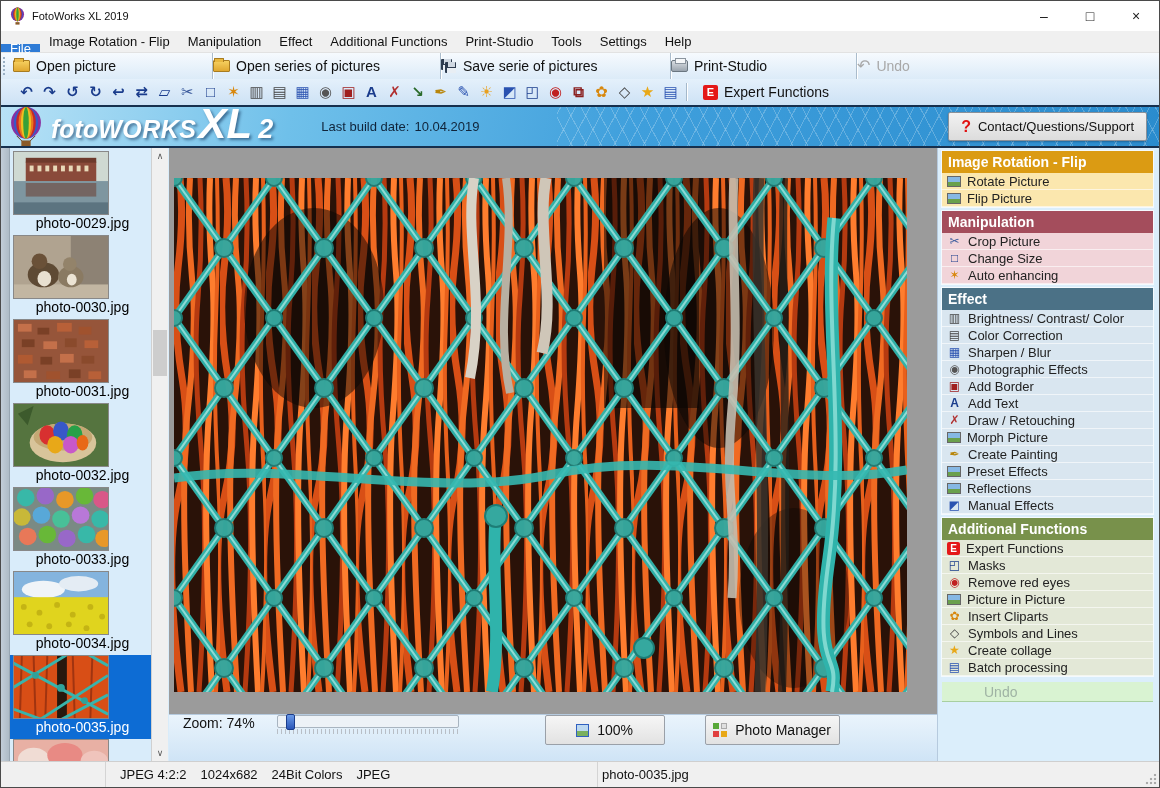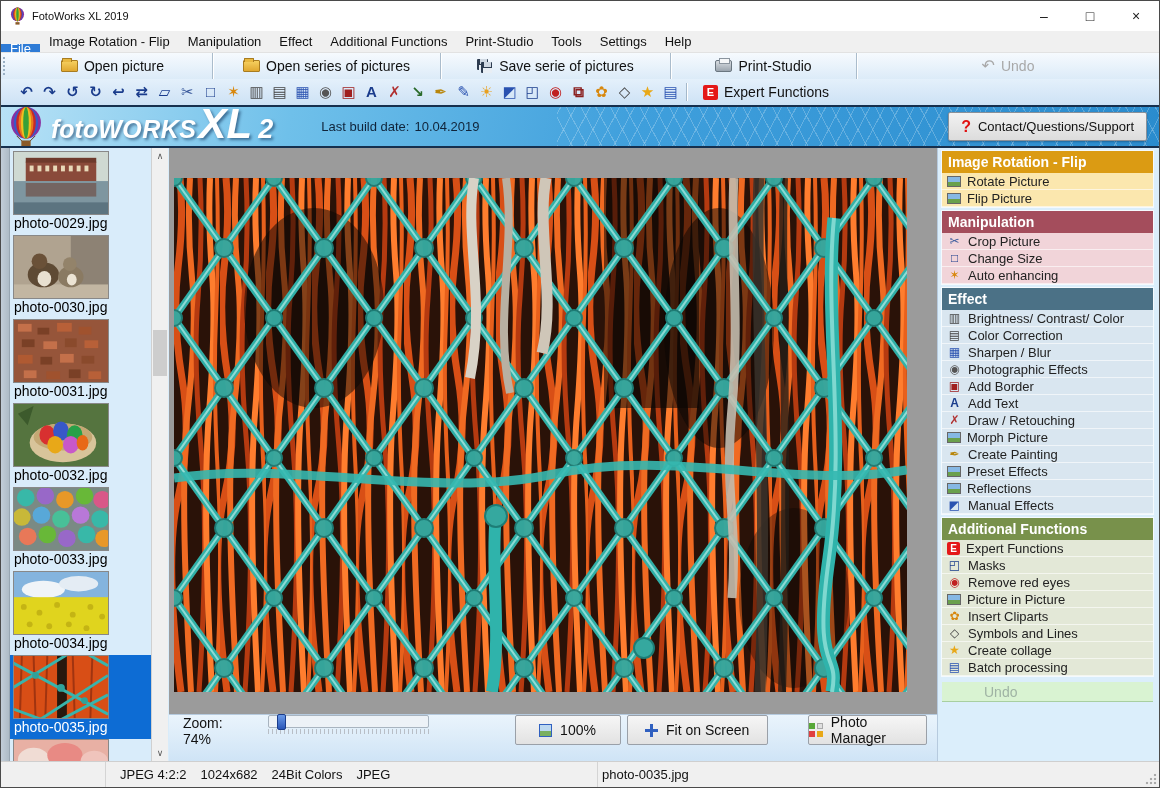--- a/index.html
+++ b/index.html
@@ -15,21 +15,21 @@
   .win-btn { width:46px; display:flex; align-items:center; justify-content:center; font-size:14px; color:#222; cursor:default; }
 
   
   .menubar { height:22px; background:#f0f0f0; display:flex; align-items:stretch; font-size:13px; color:#111; flex:0 0 auto; border-bottom:1px solid #e2e2e2; }
   .menu-item { padding:0 9px; display:flex; align-items:center; }
   .menu-item.active { background:#2e7bd6; color:#fff;margin-top:13px; }
 
   
   .toolbar { height:26px; background:linear-gradient(#f6fafe,#dcebf8); display:flex; align-items:stretch; flex:0 0 auto; }
   .tb-grip { width:8px; border-left:2px dotted #9ab0c4; margin:4px 2px; }
-  .tb-cell { display:flex; align-items:center; justify-content:center; gap:6px; font-size:14px; color:#111; border-right:1px solid #aabccc; box-shadow:1px 0 0 #fff; }
+  .tb-cell { display:flex; align-items:center; justify-content:flex-start; gap:6px; font-size:14px; color:#111; border-right:1px solid #aabccc; box-shadow:1px 0 0 #fff; }
   .tb-cell:last-child { border-right:none; box-shadow:none; }
   .tb-cell.disabled { color:#a8a8a8; }
   .w1{width:200px}.w2{width:228px}.w3{width:152px}.w4{width:230px}.w5{width:186px}.w6{flex:1}
   .ico-folder { width:17px; height:12px; background:linear-gradient(#f6d060,#e0a830); border:1px solid #a87c20; border-radius:1px; position:relative; }
   .ico-folder:before { content:""; position:absolute; top:-3px; left:0; width:8px; height:3px; background:#e8b840; border:1px solid #a87c20; border-bottom:none; border-radius:1px 1px 0 0; }
   .ico-floppy { width:13px; height:13px; background:#2d3c50; border-radius:1px; position:relative; }
   .ico-floppy:before { content:""; position:absolute; left:3px; top:0; width:7px; height:5px; background:#cfd8e2; }
   .ico-floppy:after { content:""; position:absolute; left:2px; bottom:0; width:9px; height:5px; background:#e8eef4; }
   .ico-stack { position:relative; width:16px; height:14px; }
   .ico-stack .ico-floppy { position:absolute; width:11px; height:11px; }
@@ -58,21 +58,21 @@
   .support-btn { margin-left:auto; margin-right:12px; position:relative; z-index:1; height:29px; background:linear-gradient(#f2f2f2,#dcdcdc); border:1px solid #8a9098; border-radius:2px; display:flex; align-items:center; gap:7px; padding:0 12px; font-size:13px; color:#111; box-shadow:0 1px 2px rgba(0,30,60,.35); }
   .support-btn .q { color:#e01010; font-weight:bold; font-size:16px; }
 
   
   .content { flex:1; display:flex; min-height:0; }
 
   
   .sidebar { width:168px; flex:0 0 auto; display:flex; background:#d9ecfa; }
   .side-strip { width:9px; background:linear-gradient(90deg,#c2cdd8,#aebbc6); border-right:1px solid #98a6b2; }
   .file-list { width:141px; overflow:hidden; padding-top:3px; }
-  .fl-item { height:84px; padding:0 0 0 3px; cursor:default; }
+  .fl-item { height:84px; padding:0 0 0 3px; cursor:default;text-align:center; }
   .fl-item .thumb { width:96px; height:64px; display:block; border:1px solid #888; }
   .fl-item .fname { font-size:14px; color:#000; line-height:17px; padding-left:1px; }
   .fl-item.selected { background:#0d6cd4; }
   .fl-item.selected .fname { color:#fff; }
   .side-scroll { width:17px; background:#f0f0f0; border-left:1px solid #d0d0d0; position:relative; }
   .ss-btn { position:absolute; left:0; width:100%; height:16px; text-align:center; font-size:9px; color:#555; line-height:16px; background:#f0f0f0; }
   .ss-up{top:0}.ss-down{bottom:0}
   .ss-thumb { position:absolute; left:1px; width:14px; top:182px; height:46px; background:#cdcdcd; }
 
   
@@ -472,24 +472,20 @@
         <div class="slider">
           <div class="track">
               <span class="thumb"></span>
             </div>
           <div class="ticks"></div>
         </div>
         <div class="zb-btn b100">
           <span class="ico-100"></span>
           <span>100%</span>
         </div>
-        <div class="zb-btn bfit">
-          <span class="ico-fit"></span>
-          <span>Fit on Screen</span>
-        </div>
         <div class="zb-btn bmgr">
           <span class="ico-grid">
               <i style="background:#58a838"></i>
               <i style="background:#e0e0e0;border:1px solid #aaa"></i>
               <i style="background:#e04040"></i>
               <i style="background:#e8a818"></i>
             </span>
           <span>Photo Manager</span>
         </div>
       </div>

